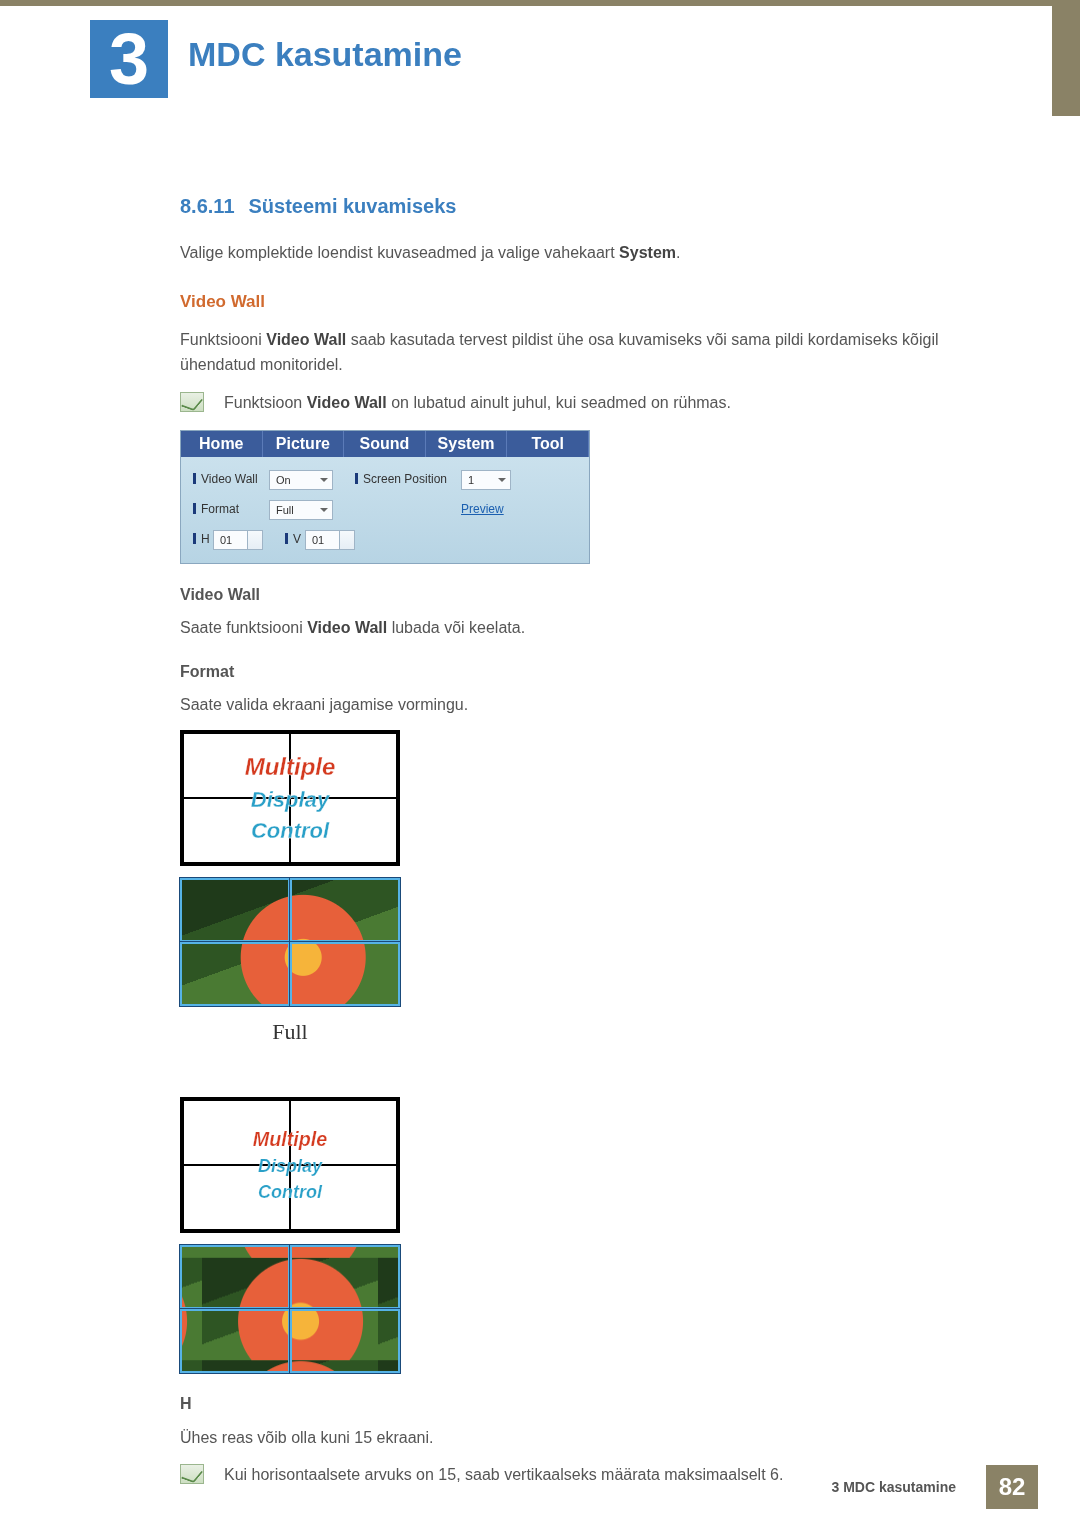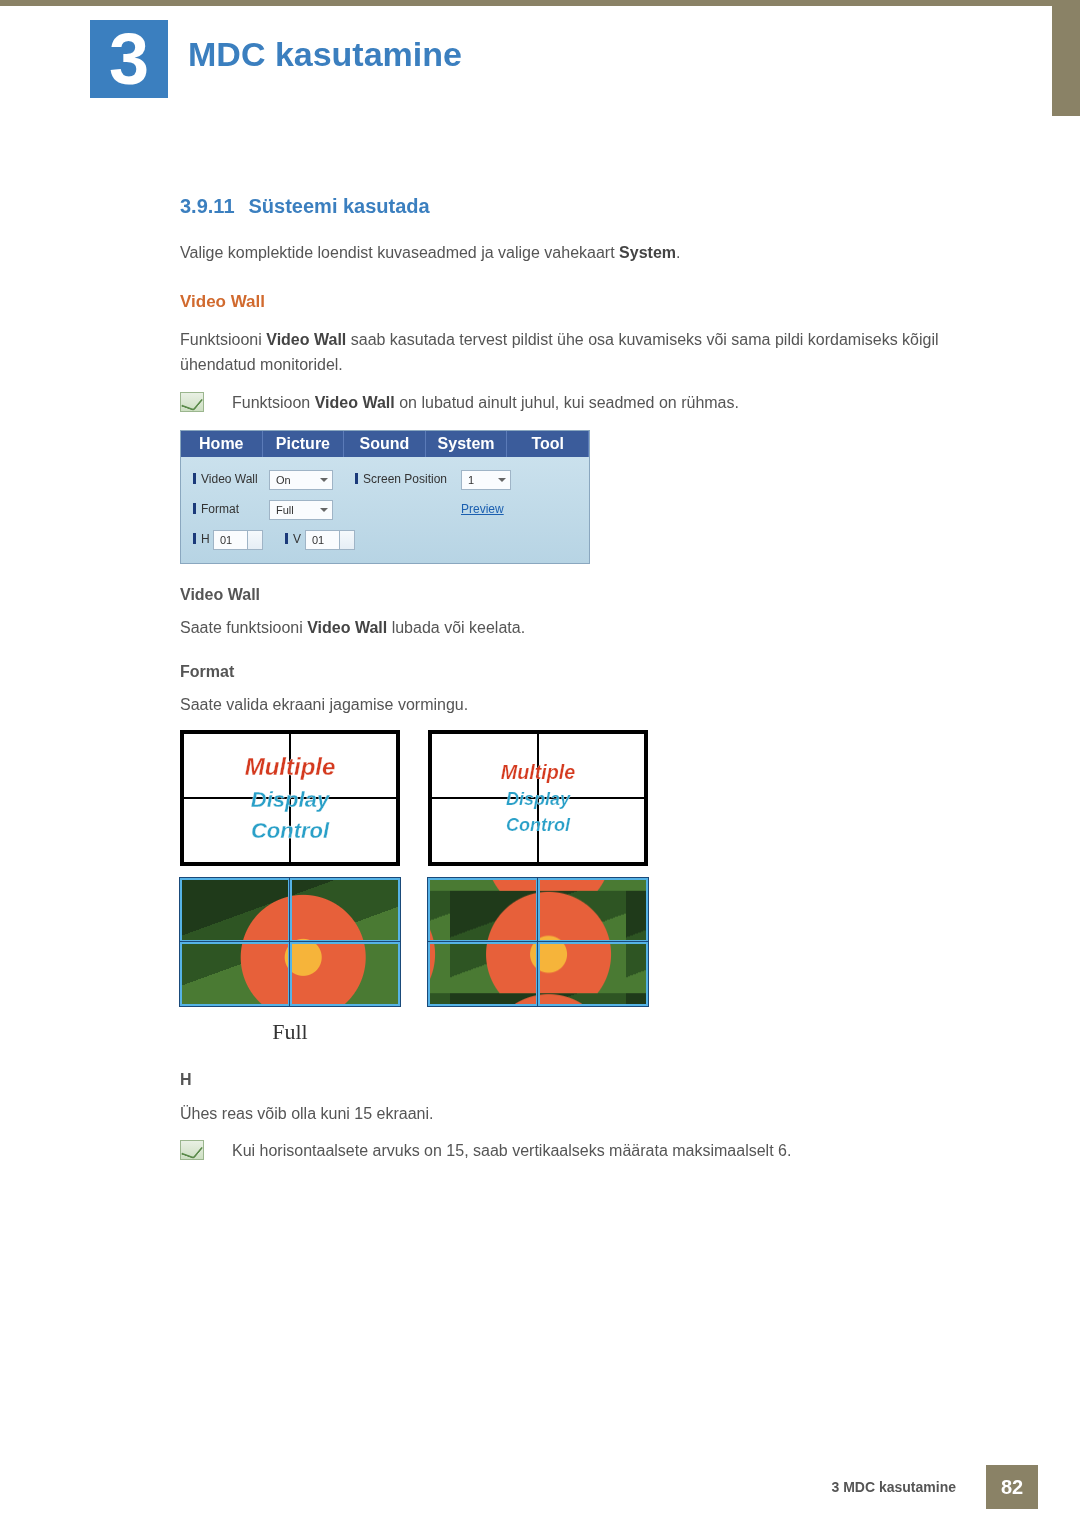--- a/index.html
+++ b/index.html
@@ -41,21 +41,21 @@
     font-size: 16px;
     line-height: 1.6;
     color: #555;
   }
   .h3 { color: #3b7fbf; font-size: 20px; font-weight: bold; margin-bottom: 18px; }
   .h3 .num { margin-right: 14px; }
   .h4 { color: #d16a2e; font-size: 17px; font-weight: bold; margin: 22px 0 12px; }
   .h5 { color: #555; font-size: 16px; font-weight: bold; margin: 18px 0 8px; }
   .para { margin-bottom: 12px; }
   .note-row {
-    display: flex; align-items: flex-start; gap: 28px; margin: 8px 0 14px;
+    display: flex; align-items: flex-start; gap: 20px; margin: 8px 0 14px;
   }
   .note-icon {
     width: 24px; height: 20px; background: linear-gradient(#e9f0e4,#cddfc2);
     border: 1px solid #9bb68e; position: relative; flex: 0 0 auto;
     margin-top: 2px;
   }
   .note-icon::after {
     content: ""; position: absolute; left: 4px; top: 3px; width: 12px; height: 12px;
     border: 2px solid #5a8a4a; border-top: none; border-left: none;
     transform: rotate(20deg) skewX(-20deg);
@@ -101,21 +101,21 @@
   }
   .mdc-spin .arr-up, .mdc-spin .arr-down {
     position:absolute; right:4px; width:0; height:0; border:3px solid transparent;
   }
   .mdc-spin .arr-up { top:2px; border-bottom-color:#555; }
   .mdc-spin .arr-down { bottom:2px; border-top-color:#555; }
   .mdc-col2 { margin-left: 18px; }
   .mdc-link { color:#1b5fb0; text-decoration:underline; font-size:12px; }
 
   
-  .format-row { display:flex; gap:28px; margin: 10px 0 8px; }
+  .format-row { display:flex; gap:48px; margin: 10px 0 8px; flex-direction: column; }
   .format-col { width:220px; text-align:center; }
   .grid-box {
     width:220px; height:136px; border:3px solid #000; background:#fff;
     display:grid; grid-template-columns:1fr 1fr; grid-template-rows:1fr 1fr;
     position:relative;
   }
   .grid-box.natural::before {
     content:""; position:absolute; inset:-3px; border:3px solid #000;
   }
   .grid-box .c { border:1px solid #000; }
@@ -153,36 +153,36 @@
   .format-caption { font-family: "Times New Roman", serif; font-size:22px; color:#333; margin-top:8px; }
 
   
   .footer {
     position: absolute; bottom: 18px; right: 42px;
     display:flex; align-items:center; gap:30px;
   }
   .footer-text { font-size:14px; font-weight:bold; color:#555; }
   .footer-badge {
     width:52px; height:44px; background:#8a8266; color:#fff;
-    font-size:20px; font-weight:bold; text-align:center; line-height:44px;
+    font-size:24px; font-weight:bold; text-align:center; line-height:44px;
   }
 </style>
 </head>
 <body>
 
 <div class="top-bar"></div>
 <div class="side-accent"></div>
 
 <div class="chapter-badge">3</div>
 <div class="chapter-title">MDC kasutamine</div>
 
 <div class="content">
 
   <div class="h3">
-    <span class="num">3.9.11</span><span>Süsteemi kasutada</span>
+    <span class="num">8.6.11</span><span>Süsteemi kuvamiseks</span>
   </div>
 
   <p class="para">
     <span>Valige komplektide loendist kuvaseadmed ja valige vahekaart </span><span class="bold">System</span><span>.</span>
   </p>
 
   <div class="h4">Video Wall</div>
 
   <p class="para">
     <span>Funktsiooni </span><span class="bold">Video Wall</span><span> saab kasutada tervest pildist ühe osa kuvamiseks või sama pildi kordamiseks kõigil ühendatud monitoridel.</span>

